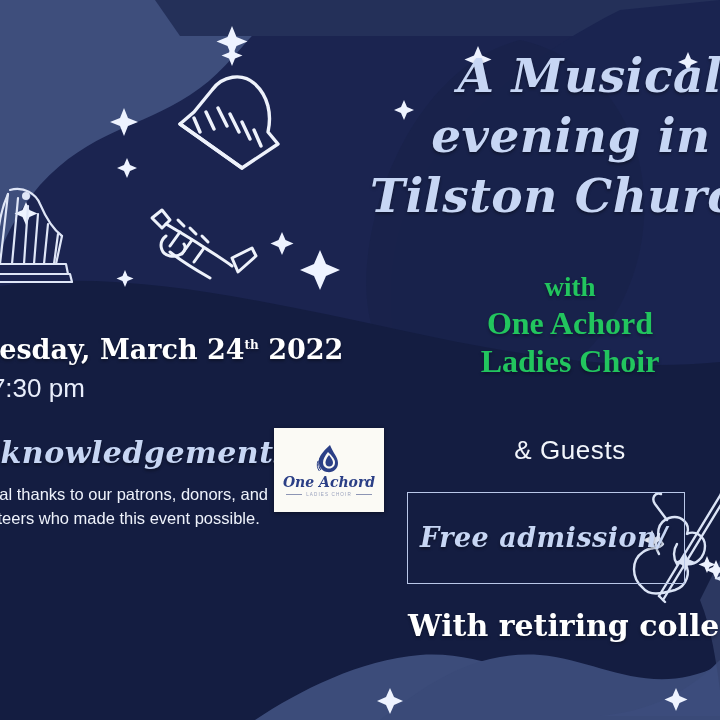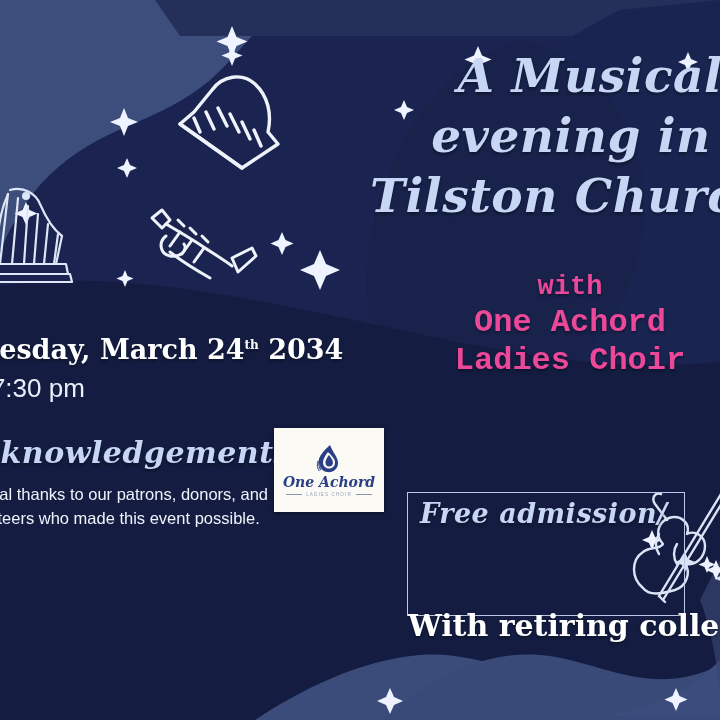--- a/index.html
+++ b/index.html
@@ -21,21 +21,21 @@
     position:absolute;left:330px;top:46px;width:430px;
     text-align:center;line-height:1.28;
   }
   #headline .ln{display:block;font-size:47px;white-space:nowrap;}
   #headline .ln1{margin-left:90px;}
   #headline .ln2{margin-left:52px;}
   #headline .ln3{margin-left:40px;}
 
   #withblock{
     position:absolute;left:420px;top:272px;width:300px;text-align:center;
-    color:#ec4899;font-family:Liberation Mono, monospace;font-weight:700;
+    color:#22c55e;font-family:Liberation Serif, serif;font-weight:700;
     text-shadow:0 2px 3px rgba(0,0,0,.35);
   }
   #withblock .w{display:block;font-size:27px;line-height:1.18;}
   #withblock .n{display:block;font-size:32px;line-height:1.2;white-space:nowrap;}
 
   #guests{
     position:absolute;left:420px;top:435px;width:300px;text-align:center;
     color:#f2f5fb;font-size:26px;font-family:"Liberation Sans",sans-serif;
     letter-spacing:.6px;
   }
@@ -73,23 +73,23 @@
     display:flex;align-items:center;gap:4px;margin-top:3px;
   }
   #logocard .lsub .rule{width:16px;height:1px;background:#8d95b4;display:block;}
   #logocard .lsub .txt{
     font-family:"Liberation Sans",sans-serif;color:#9aa2bd;
     font-size:4.6px;letter-spacing:1.1px;
   }
 
   
   #adbox{
-    position:absolute;left:407px;top:492px;width:278px;height:124px;
+    position:absolute;left:407px;top:492px;width:278px;height:92px;
     border:1.5px solid #b9c7e8;box-sizing:border-box;
-    display:flex;flex-direction:column;justify-content:flex-start;
+    display:flex;flex-direction:column;justify-content:center;
     padding-left:12px;
   }
   #adbox .l{font-size:27px;line-height:1.52;white-space:nowrap;}
 
   #retiring{
     position:absolute;left:408px;top:608px;
     color:#ffffff;font-family:"DejaVu Serif",serif;font-weight:700;
     font-size:30px;white-space:nowrap;text-shadow:0 2px 3px rgba(0,0,0,.35);
   }
 
@@ -193,23 +193,24 @@
     <span class="ln ln2">evening in</span>
     <span class="ln ln3">Tilston Church</span>
   </div>
 
   <div id="withblock">
     <span class="w">with</span>
     <span class="n">One Achord</span>
     <span class="n">Ladies Choir</span>
   </div>
 
+  <div id="guests">&amp; Guests</div>
 
   <div id="datebox">
-    <div id="dateline"><span>Tuesday, March 24</span><sup>th</sup><span> 2034</span></div>
+    <div id="dateline"><span>Tuesday, March 24</span><sup>th</sup><span> 2022</span></div>
     <div id="timeline">at 7:30 pm</div>
   </div>
 
   <div id="ack">
     <div class="title script">Acknowledgements</div>
     <div class="body">Special thanks to our patrons, donors, and volunteers who made this event possible.</div>
   </div>
 
   <div id="logocard">
     <svg class="mark" viewBox="0 0 26 30">

